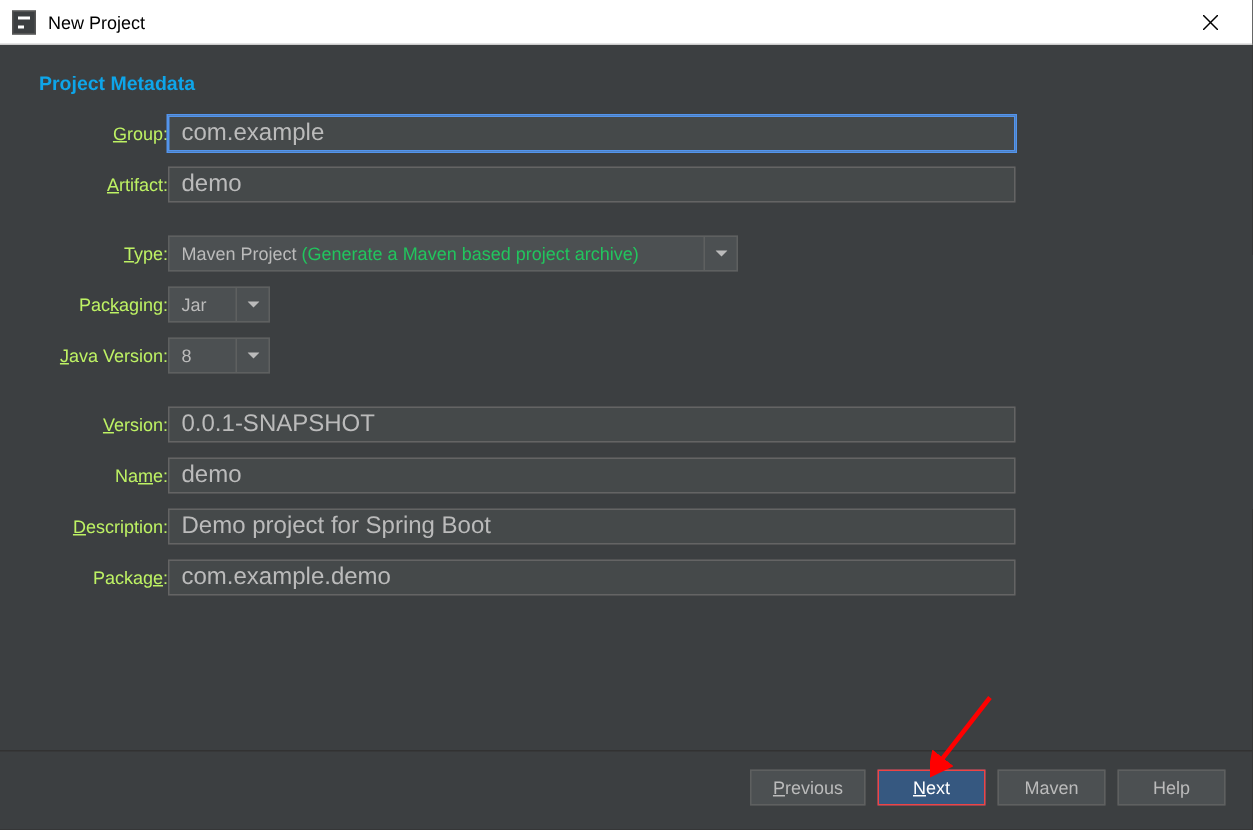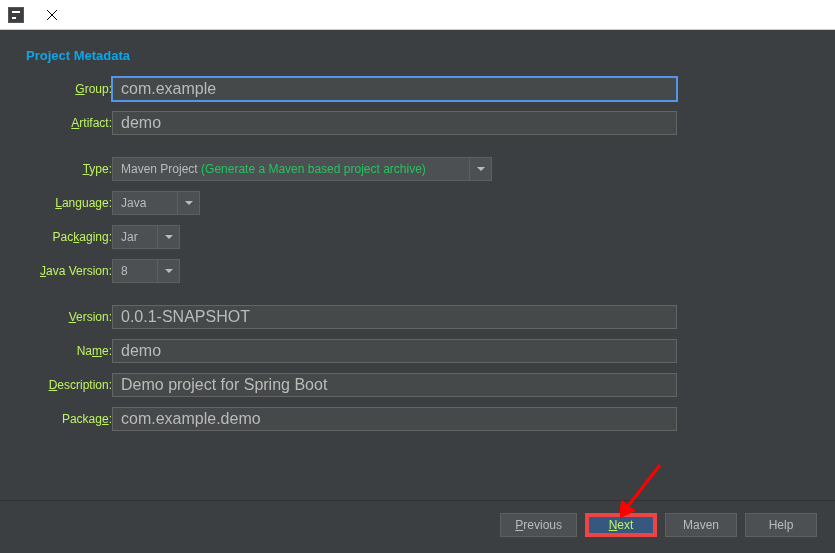--- a/index.html
+++ b/index.html
@@ -121,41 +121,42 @@
       border: 1px solid #5e6060;
       color: #bbbbbb;
       font-size: 12px;
       cursor: pointer;
       padding: 0 14px;
       font-family: inherit;
     }
     .btn .mn { text-decoration: underline; }
     .btn.primary {
       background: #365880;
-      border: 4px solid #ef4444;
-      color: #bef264;
+      border: 1px solid #ef4444;
+      color: #ffffff;
     }
     .arrow-annotation {
       position: absolute;
       left: 620px;
       top: 460px;
       pointer-events: none;
     }
   </style>
 </head>
 <body>
 
 <div class="titlebar">
   <span class="titlebar-icon">
     <svg viewBox="0 0 12 12">
         <rect x="0" y="0" width="12" height="12" fill="#3c3f41"></rect>
         <rect x="2" y="2" width="8" height="2" fill="#fff"></rect>
         <rect x="2" y="8" width="4" height="2" fill="#fff"></rect>
       </svg>
   </span>
+  <span class="titlebar-title">New Project</span>
   <span class="titlebar-close">
     <svg viewBox="0 0 10 10" width="10" height="10">
         <line x1="0" y1="0" x2="10" y2="10" stroke="#000" stroke-width="1"></line>
         <line x1="10" y1="0" x2="0" y2="10" stroke="#000" stroke-width="1"></line>
       </svg>
   </span>
 </div>
 
 <div class="dialog-body">
   <div class="section-title">Project Metadata</div>
@@ -178,31 +179,20 @@
         <span class="select-hint">(Generate a Maven based project archive)</span>
       </span>
       <span class="select-arrow">
         <svg viewBox="0 0 8 8">
             <polygon points="0,2 8,2 4,6" fill="#bbbbbb"></polygon>
           </svg>
       </span>
     </div>
   </div>
 
-  <div class="form-row">
-    <label class="form-label"><span class="mn">L</span>anguage:</label>
-    <div class="select-wrap" style="width:88px;">
-      <span class="select-text" style="flex:1;">Java</span>
-      <span class="select-arrow">
-        <svg viewBox="0 0 8 8">
-            <polygon points="0,2 8,2 4,6" fill="#bbbbbb"></polygon>
-          </svg>
-      </span>
-    </div>
-  </div>
 
   <div class="form-row">
     <label class="form-label">Pac<span class="mn">k</span>aging:</label>
     <div class="select-wrap" style="width:68px;">
       <span class="select-text" style="flex:1;">Jar</span>
       <span class="select-arrow">
         <svg viewBox="0 0 8 8">
             <polygon points="0,2 8,2 4,6" fill="#bbbbbb"></polygon>
           </svg>
       </span>

